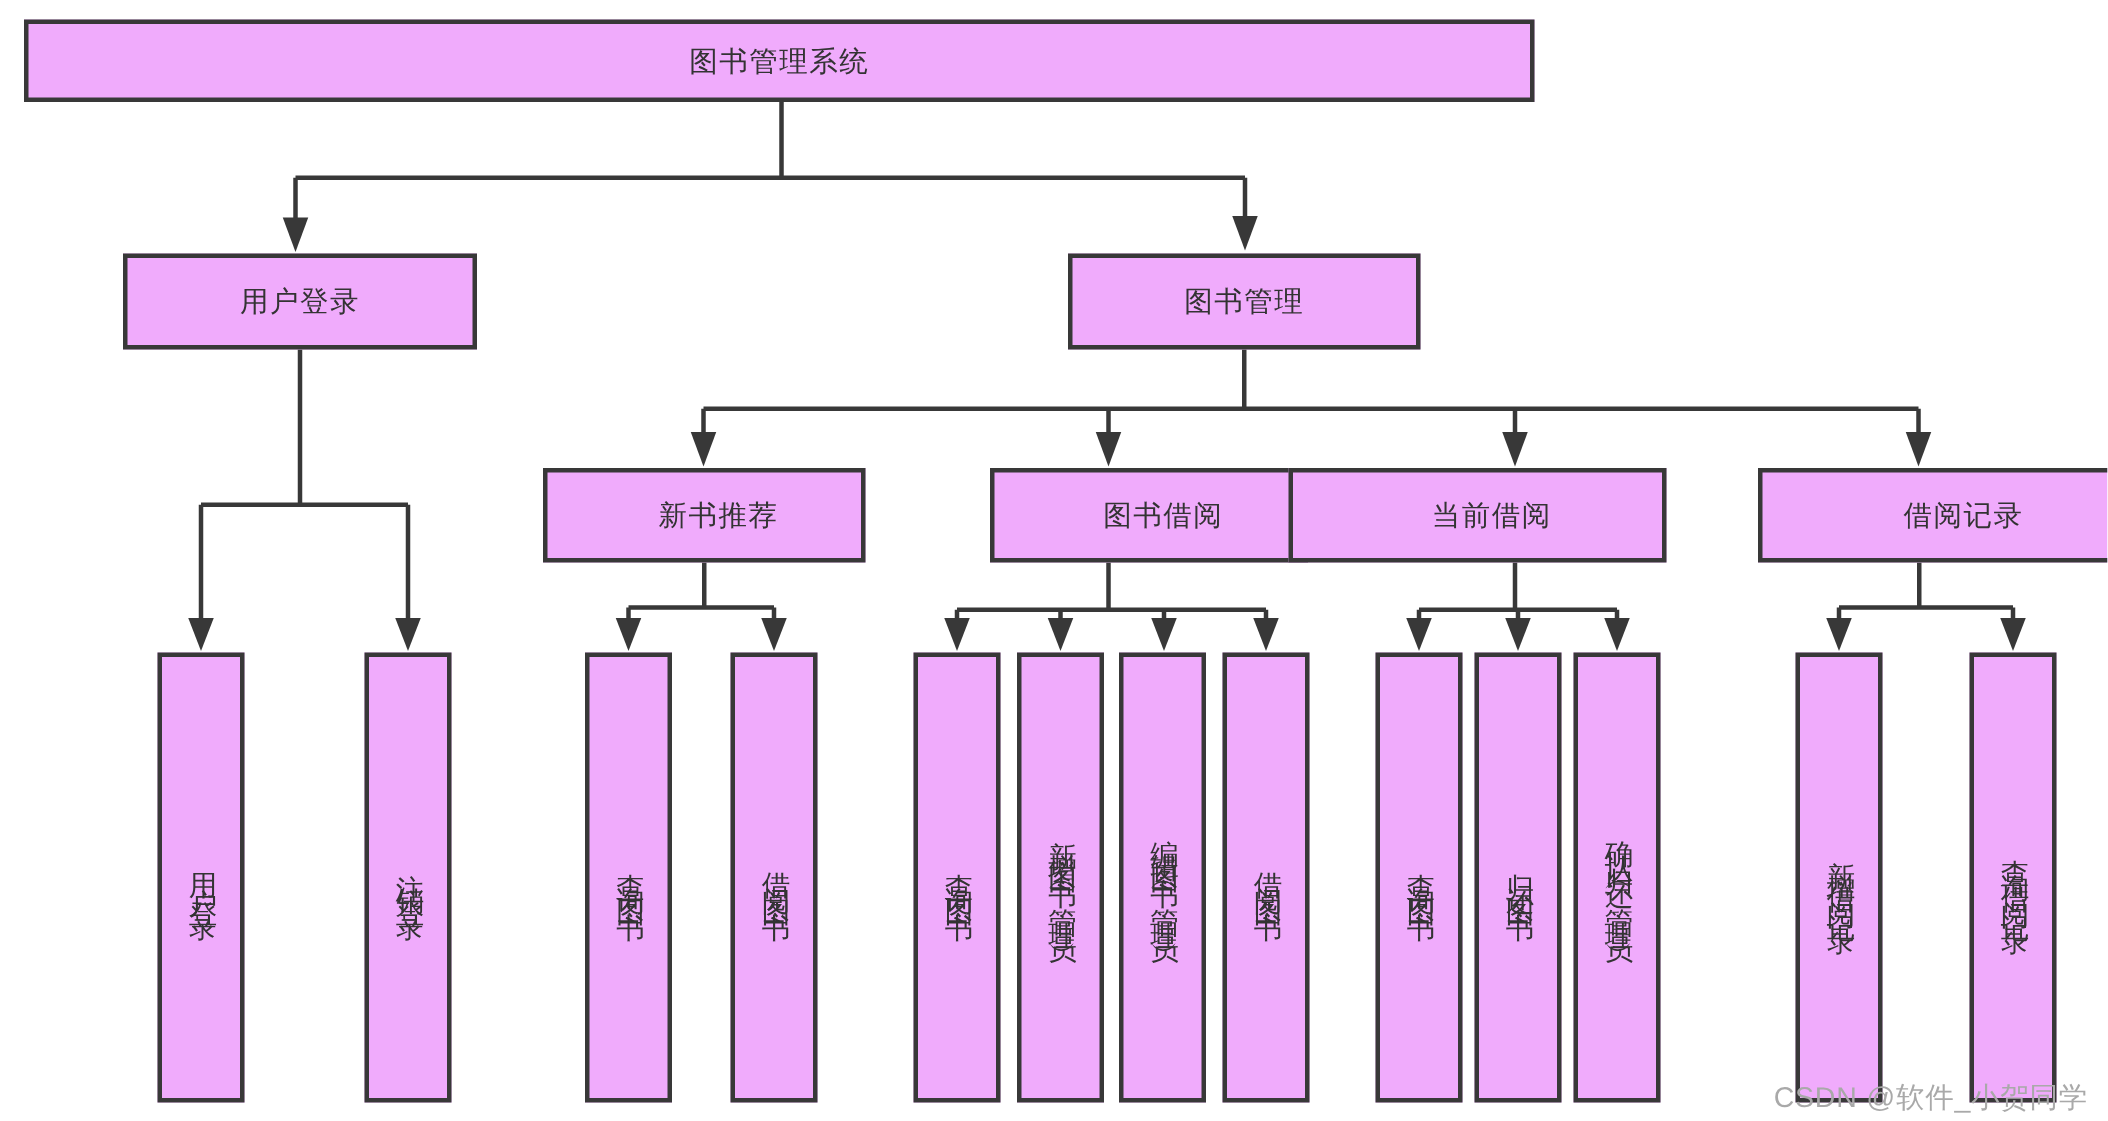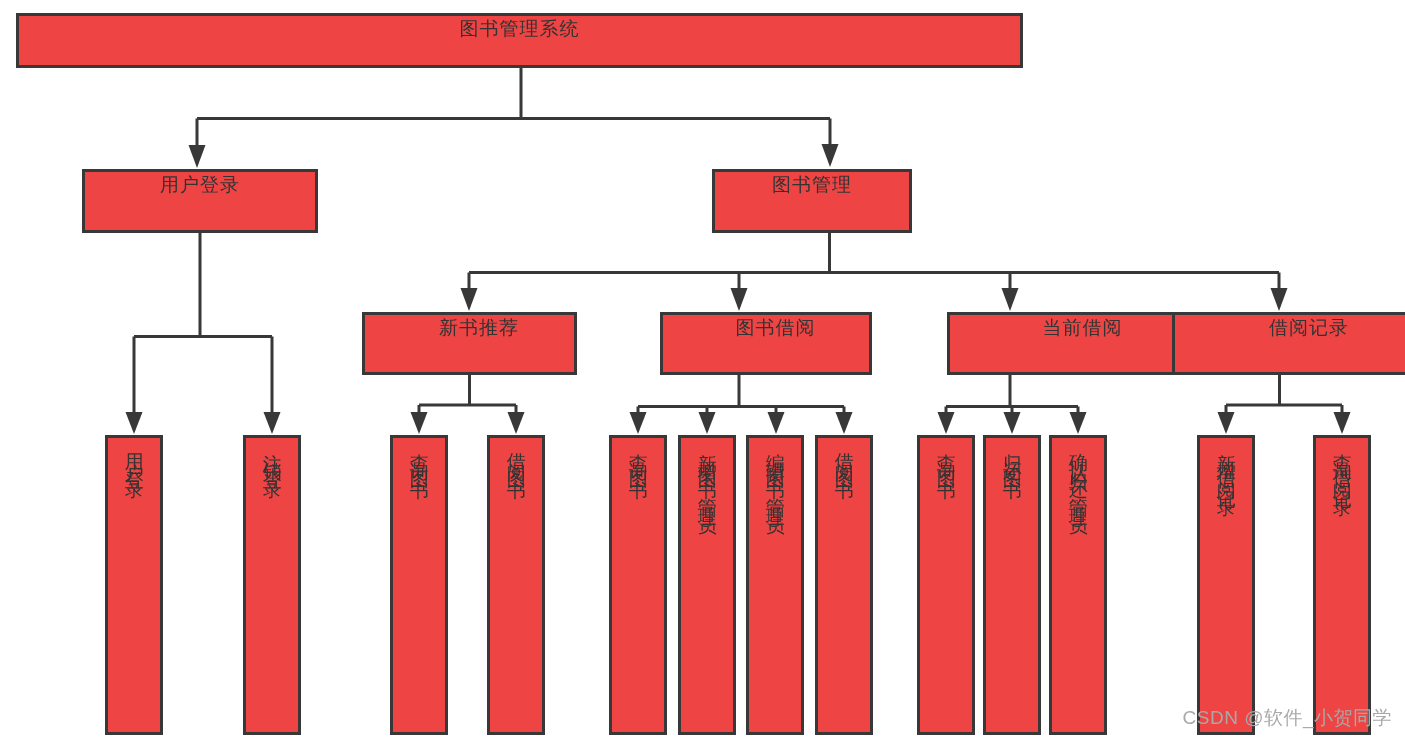--- a/index.html
+++ b/index.html
@@ -16,40 +16,41 @@
     overflow: hidden;
   }
   .connectors {
     position: absolute;
     left: 0; top: 0;
     z-index: 1;
   }
   .node {
     position: absolute;
     box-sizing: border-box;
-    background: #ef4444;
+    background: #f0abfc;
     border: 3px solid #383838;
     display: flex;
+    align-items: center;
     justify-content: center;
     z-index: 2;
     color: #333333;
   }
   .hlabel {
     font-size: 19px;
     letter-spacing: 1px;
     white-space: nowrap;
   }
   .root-box  { left: 16px;  top: 13px;  width: 1007px; height: 55px; }
   .lvl1      { top: 169px; height: 64px; }
   .box-user-login      { left: 82px;  width: 236px; }
-  .box-book-management { left: 712px; width: 200px; }
+  .box-book-management { left: 712px; width: 235px; }
   .lvl2      { top: 312px; height: 63px; padding-left: 19px; }
   .box-new-book   { left: 362px;  width: 215px; }
   .box-borrow     { left: 633px;  width: 212px; margin-left: 27px; }
-  .box-current    { left: 947px;  width: 252px; }
+  .box-current    { left: 859px;  width: 252px; }
   .box-records    { left: 1172px; width: 255px; }
   .leaf {
     top: 435px;
     height: 300px;
     width: 58px;
   }
   .vlabel {
     writing-mode: vertical-rl;
     text-orientation: mixed;
     font-size: 19px;
@@ -66,21 +67,21 @@
   .leaf-7  { left: 746px; }
   .leaf-8  { left: 815px; }
   .leaf-9  { left: 917px; }
   .leaf-10 { left: 983px; }
   .leaf-11 { left: 1049px; }
   .leaf-12 { left: 1197px; }
   .leaf-13 { left: 1313px; }
   .watermark {
     position: absolute;
     right: 13px;
-    bottom: 16px;
+    bottom: 2px;
     font-size: 19px;
     color: #a9a9a9;
     letter-spacing: 0.5px;
     z-index: 5;
     white-space: nowrap;
   }
 </style>
 </head>
 <body>
 

